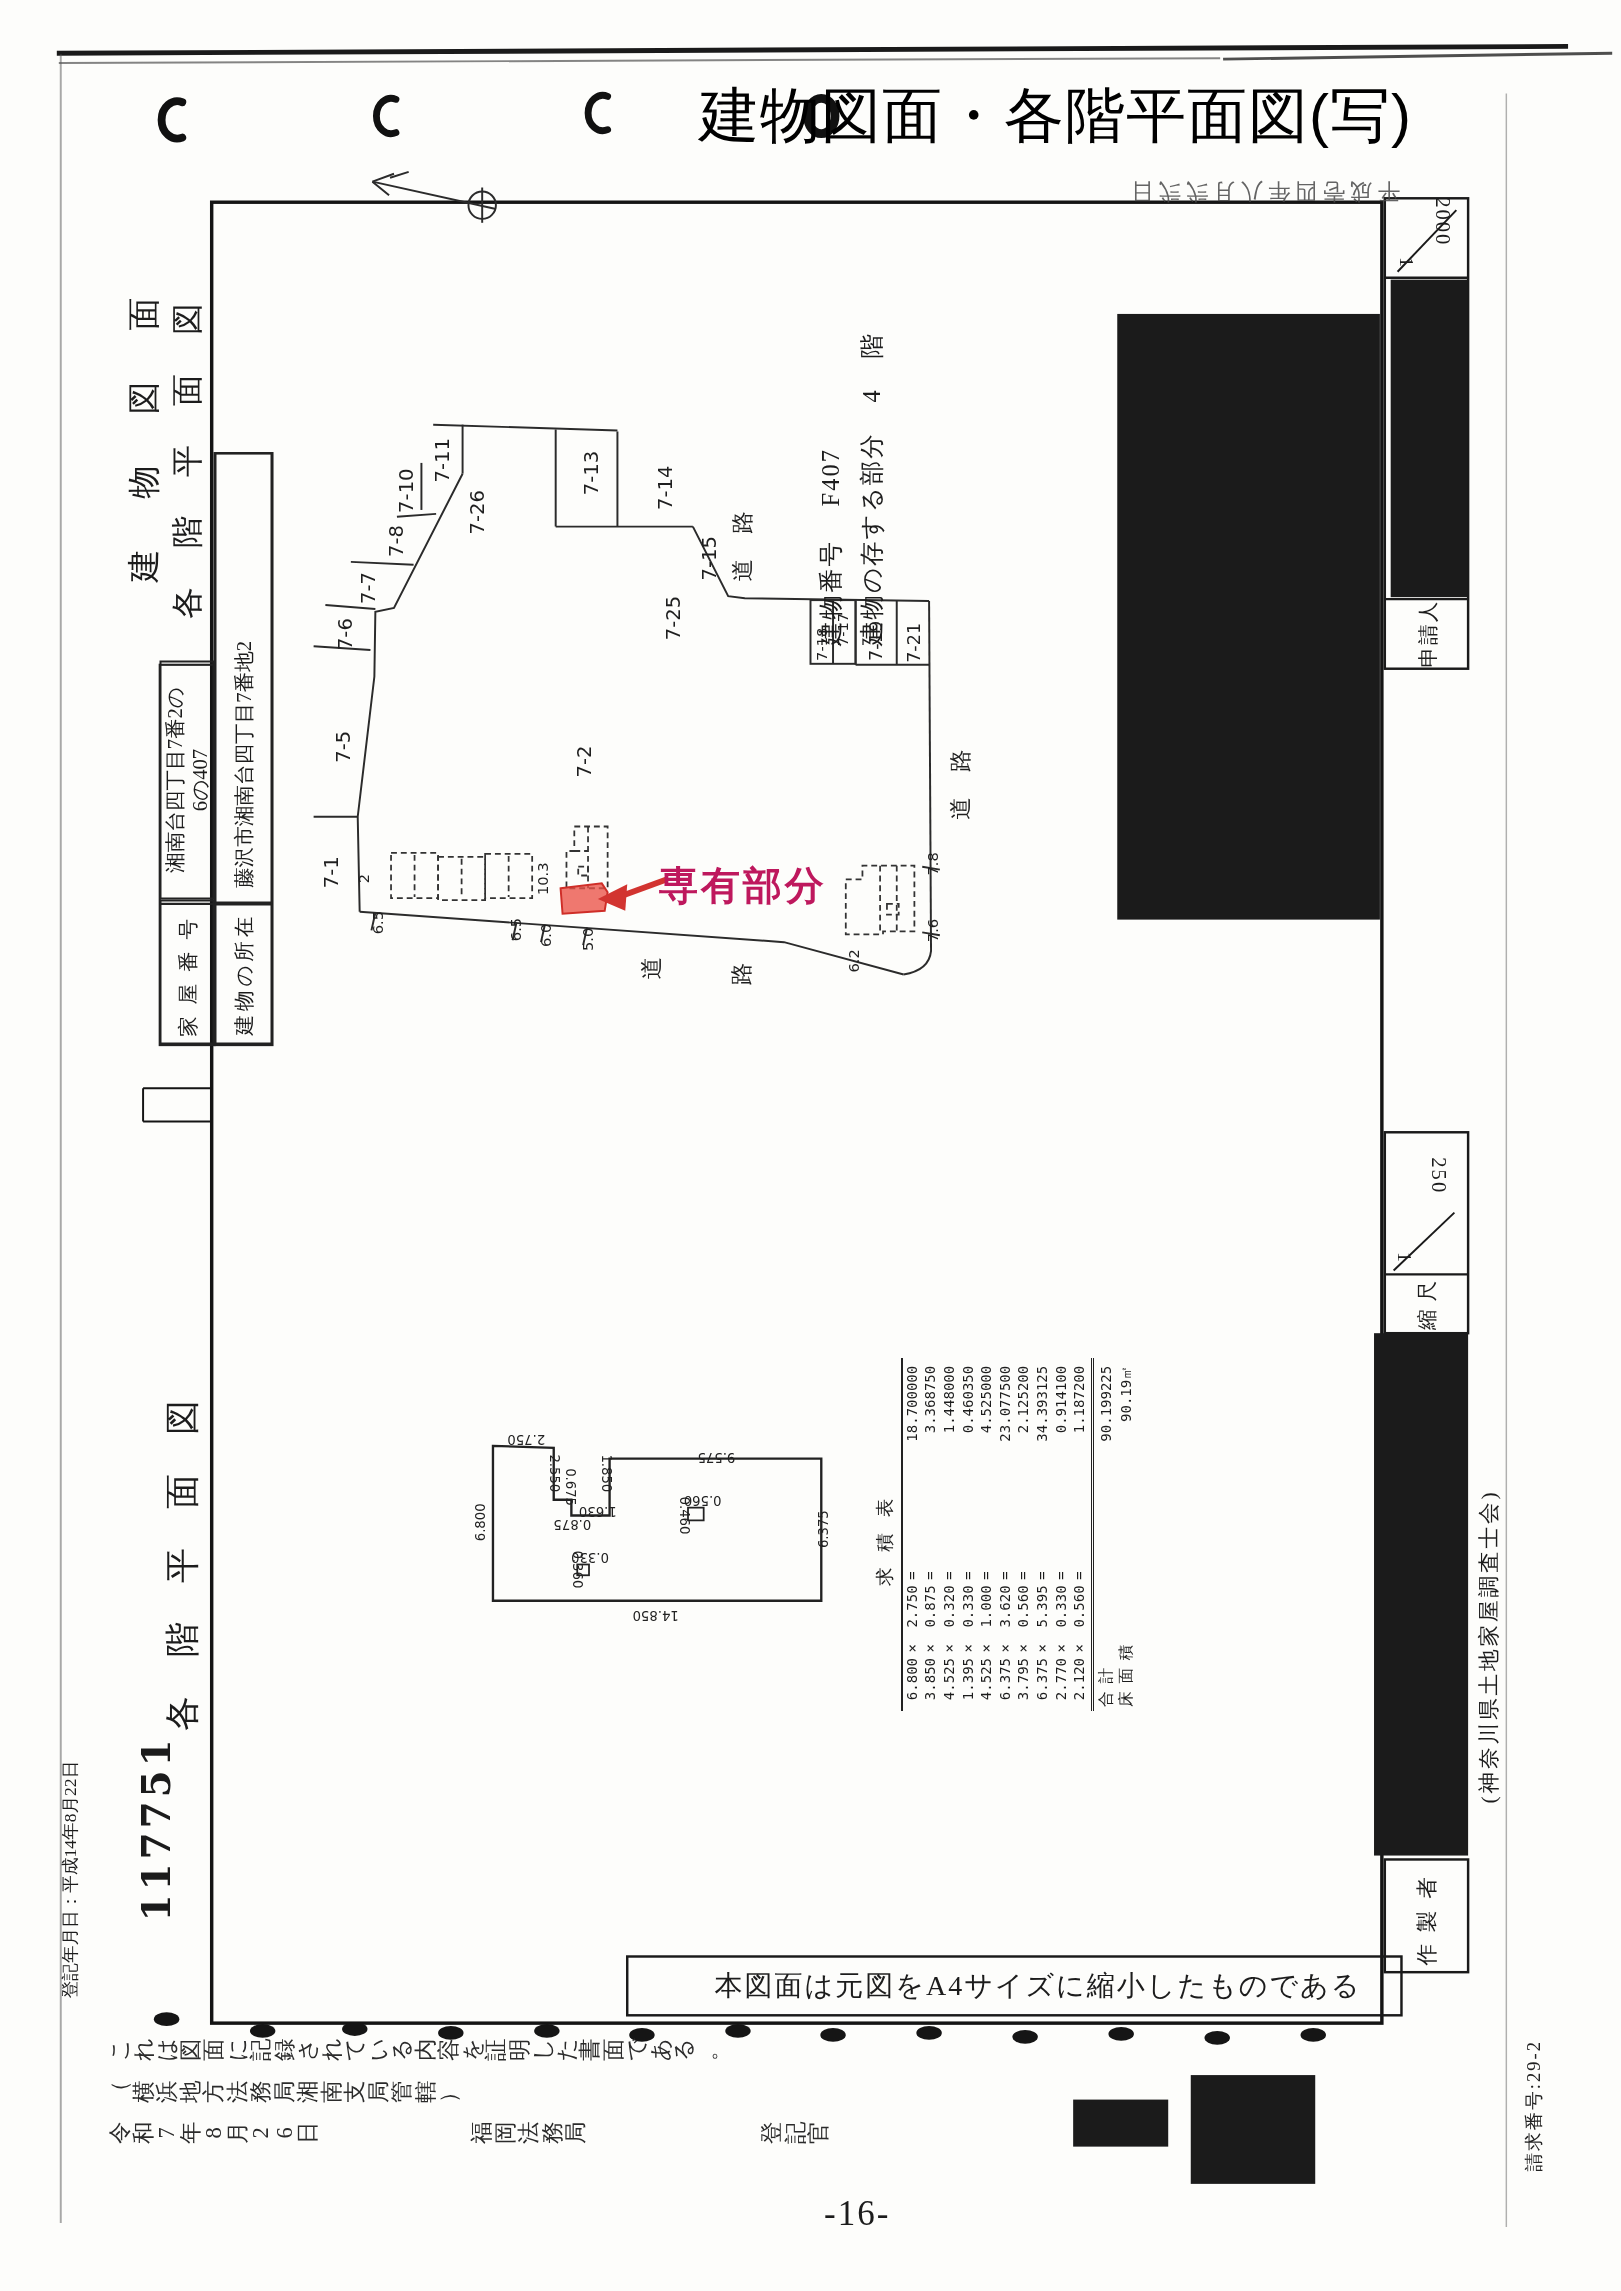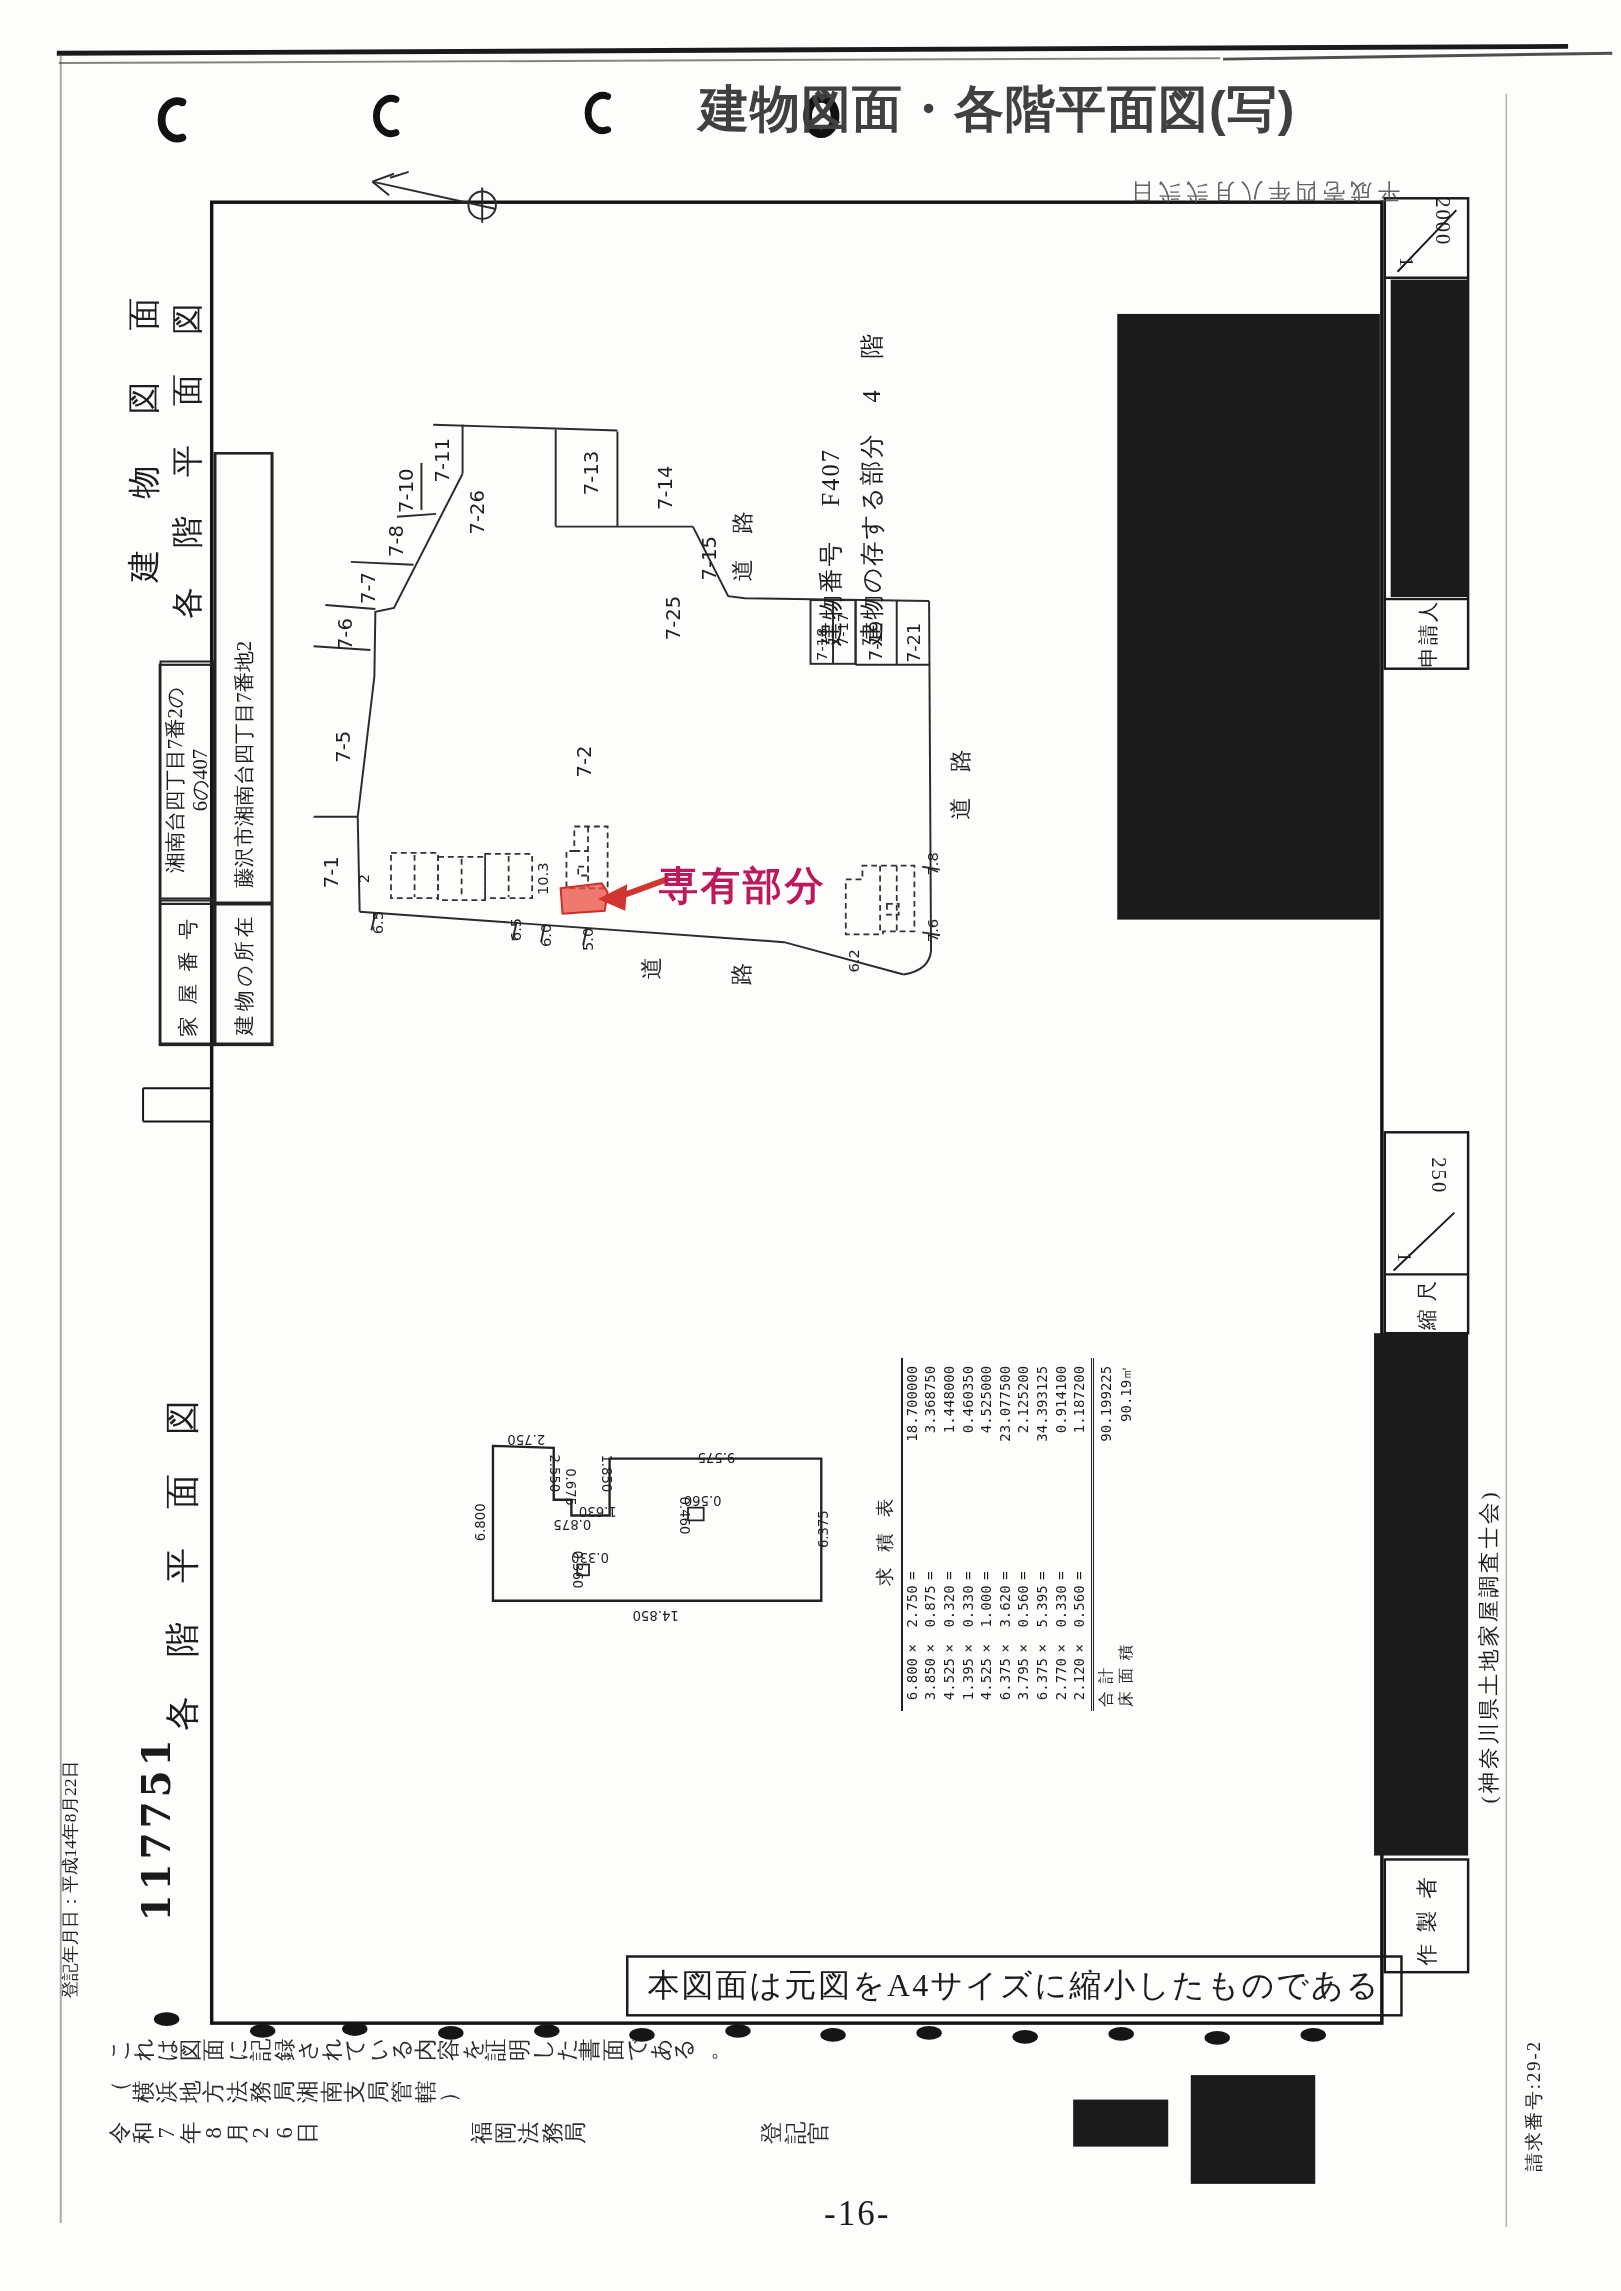--- a/index.html
+++ b/index.html
@@ -4,22 +4,22 @@
 <style>
   html,body{margin:0;padding:0;background:#e8e8e8;}
   .page{position:relative;width:1621px;height:2292px;background:#fdfdfb;overflow:hidden;
         font-family:"Liberation Serif","DejaVu Serif",serif;color:#1c1c1c;}
   .abs{position:absolute;}
   .rccw{transform:rotate(-90deg);}
   .rcw{transform:rotate(90deg);}
   .r180{transform:rotate(180deg);}
   .cc{display:flex;align-items:center;justify-content:center;}
   svg.art{position:absolute;left:0;top:0;}
-  .doc-title{font-family:"Liberation Sans","DejaVu Sans",sans-serif;font-weight:bold;
-             font-size:50px;color:#404040;letter-spacing:1px;white-space:nowrap;}
+  .doc-title{font-family:"Liberation Sans","DejaVu Sans",sans-serif;font-weight:normal;
+             font-size:60px;color:#000000;letter-spacing:1px;white-space:nowrap;}
   .date-stamp{font-size:22.5px;color:#4a4a4a;letter-spacing:4.9px;white-space:nowrap;opacity:.85;}
   .big-label{font-size:33px;letter-spacing:51px;white-space:nowrap;}
   .big-label2{font-size:32px;letter-spacing:39px;white-space:nowrap;}
   .tbl{background:transparent;}
   .tbl .row{display:flex;}
   .tbl .cell{border:2px solid #222;display:flex;align-items:center;justify-content:center;}
   .tbl .lab{font-size:20.6px;}
   .tbl .val{font-size:20.6px;line-height:24.5px;}
   .bldg-info{font-size:24.5px;line-height:41px;white-space:nowrap;letter-spacing:2px;}
   .exclusive{font-family:"Liberation Sans","DejaVu Sans",sans-serif;font-weight:bold;
@@ -30,21 +30,21 @@
   .area-tbl .arow{display:flex;line-height:18.6px;}
   .area-tbl .a,.area-tbl .b{width:53px;text-align:right;}
   .area-tbl .op,.area-tbl .eq{width:19.6px;text-align:center;}
   .area-tbl .p{flex:1;text-align:right;padding-right:7.8px;}
   .area-tbl .tot{border-top:3.9px double #222;margin-top:2px;padding-top:2px;}
   .area-tbl .trow{display:flex;line-height:20.6px;}
   .area-tbl .tlab{width:116px;letter-spacing:7.8px;padding-left:3.9px;font-family:"Liberation Serif",serif;font-size:15.7px;}
   .area-tbl .tval{flex:1;text-align:right;padding-right:7.8px;}
   .side-lab{font-size:20.6px;white-space:nowrap;}
   .scale-num{font-size:20.6px;white-space:nowrap;letter-spacing:2px;}
-  .note-box{font-size:32px;letter-spacing:2px;white-space:nowrap;}
+  .note-box{font-size:28px;letter-spacing:2px;white-space:nowrap;margin-left:24px;}
   .cert{color:#2b2b2b;white-space:nowrap;}
   .cert .cr{display:inline-block;width:23.5px;height:25.5px;line-height:25.5px;text-align:center;
             transform:rotate(-90deg);font-size:22.5px;}
   .stamp{font-family:"DejaVu Serif","Liberation Serif",serif;font-weight:bold;
          font-size:39px;letter-spacing:3.9px;color:#1b1b1b;white-space:nowrap;}
   .edge-note{font-size:18.6px;letter-spacing:2px;white-space:nowrap;color:#222;}
   .assoc{font-size:21.6px;letter-spacing:2.9px;white-space:nowrap;}
   .pageno{font-size:35px;letter-spacing:2px;margin-left:8px;}
 </style>
 </head>

